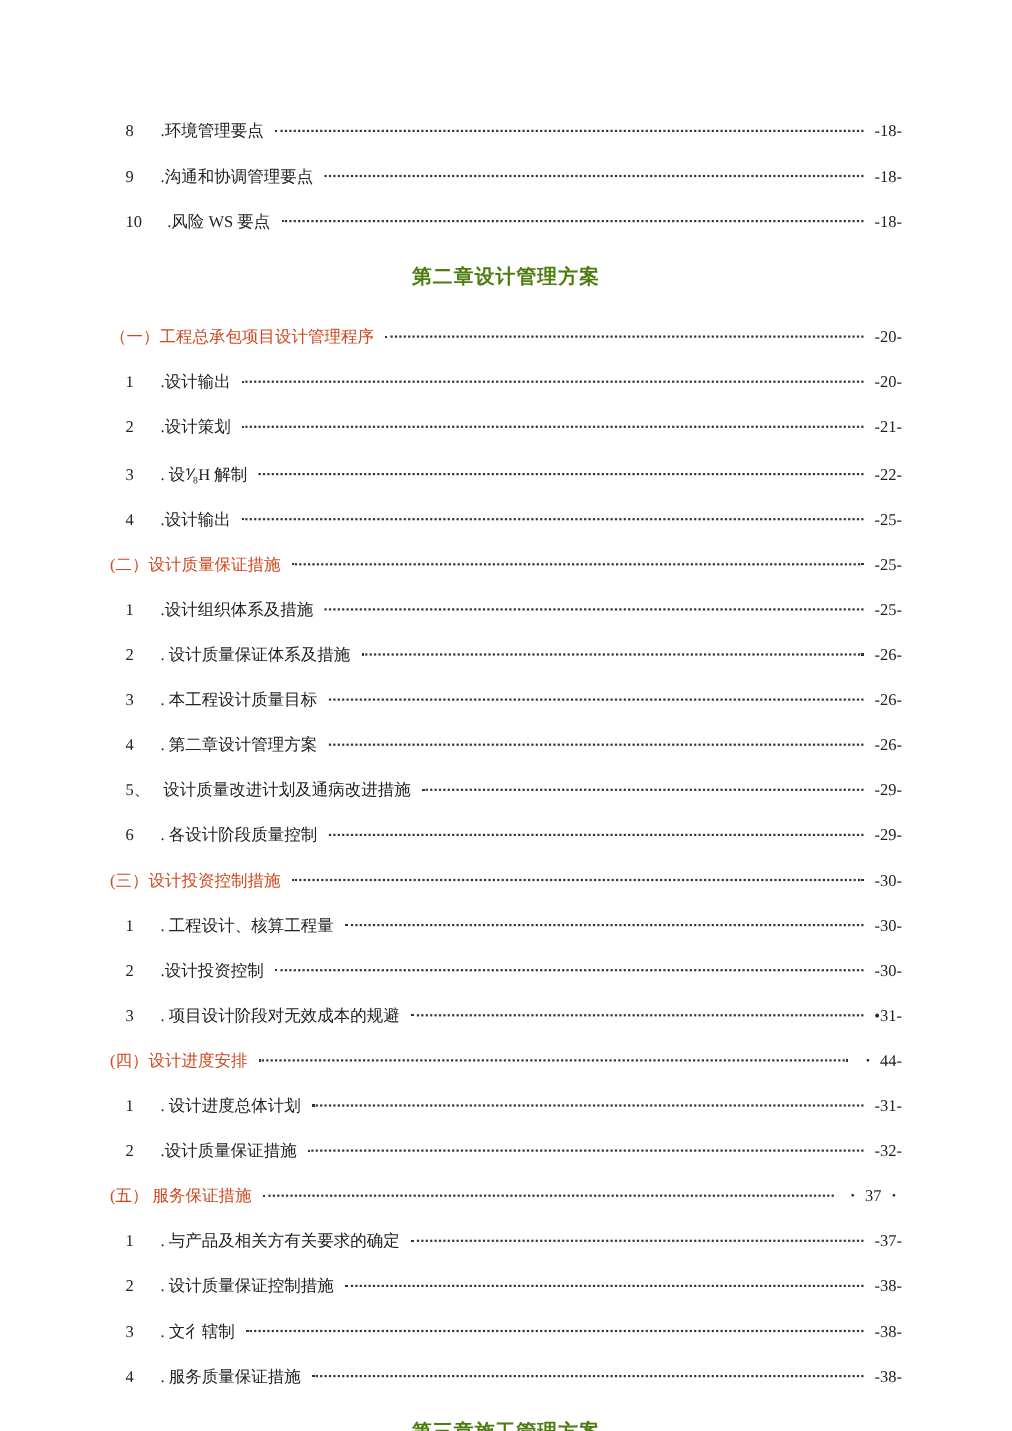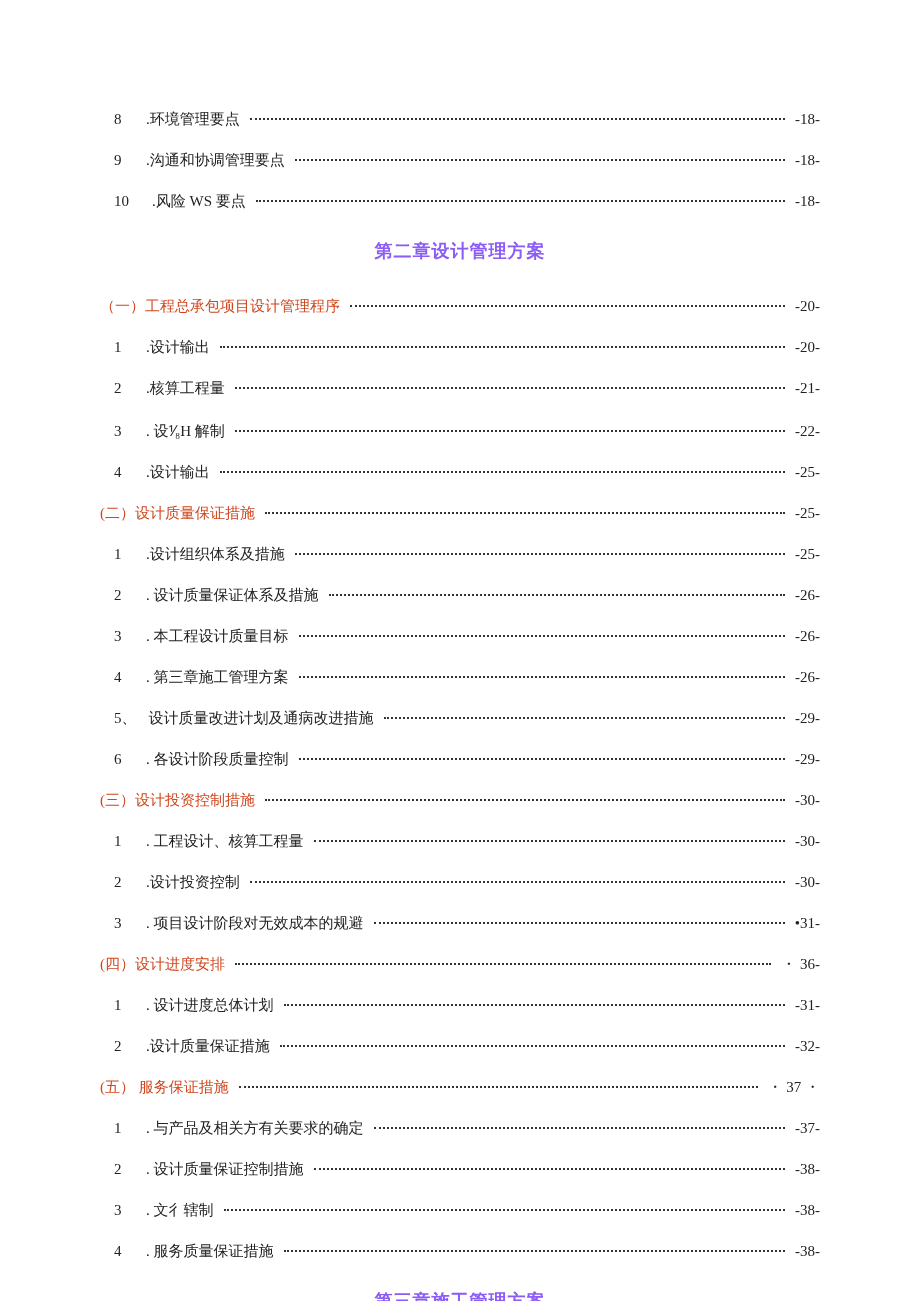--- a/index.html
+++ b/index.html
@@ -49,21 +49,21 @@
   .level1 .toc-label { color: #d0471e; text-align: center; }
   .level1 .toc-page { color: #222; }
   .level2 {
     padding-left: 14px;
     color: #222;
   }
   .chapter-title {
     text-align: center;
     font-size: 18px;
     font-weight: bold;
-    color: #8b5cf6;
+    color: #4d7c0f;
     margin: 28px 0 34px 0;
     font-family: "SimHei", "黑体", sans-serif;
     letter-spacing: 1px;
   }
 </style>
 </head>
 <body>
 
 <div class="page">
 
@@ -95,21 +95,21 @@
         <span class="toc-page">-20-</span>
       </div>
       <div class="toc-line level2">
         <span class="toc-num">1</span>
         <span class="toc-label">.设计输出</span>
         <span class="leader"></span>
         <span class="toc-page">-20-</span>
       </div>
       <div class="toc-line level2">
         <span class="toc-num">2</span>
-        <span class="toc-label">.核算工程量</span>
+        <span class="toc-label">.设计策划</span>
         <span class="leader"></span>
         <span class="toc-page">-21-</span>
       </div>
       <div class="toc-line level2">
         <span class="toc-num">3</span>
         <span class="toc-label">. 设⅟₈H 解制</span>
         <span class="leader"></span>
         <span class="toc-page">-22-</span>
       </div>
       <div class="toc-line level2">
@@ -136,21 +136,21 @@
         <span class="toc-page">-26-</span>
       </div>
       <div class="toc-line level2">
         <span class="toc-num">3</span>
         <span class="toc-label">. 本工程设计质量目标</span>
         <span class="leader"></span>
         <span class="toc-page">-26-</span>
       </div>
       <div class="toc-line level2">
         <span class="toc-num">4</span>
-        <span class="toc-label">. 第三章施工管理方案</span>
+        <span class="toc-label">. 第二章设计管理方案</span>
         <span class="leader"></span>
         <span class="toc-page">-26-</span>
       </div>
       <div class="toc-line level2">
         <span class="toc-num">5、</span>
         <span class="toc-label">设计质量改进计划及通病改进措施</span>
         <span class="leader"></span>
         <span class="toc-page">-29-</span>
       </div>
       <div class="toc-line level2">
@@ -178,21 +178,21 @@
       </div>
       <div class="toc-line level2">
         <span class="toc-num">3</span>
         <span class="toc-label">. 项目设计阶段对无效成本的规避</span>
         <span class="leader"></span>
         <span class="toc-page">•31-</span>
       </div>
       <div class="toc-line level1">
         <span class="toc-label">(四）设计进度安排</span>
         <span class="leader"></span>
-        <span class="toc-page">・ 36-</span>
+        <span class="toc-page">・ 44-</span>
       </div>
       <div class="toc-line level2">
         <span class="toc-num">1</span>
         <span class="toc-label">. 设计进度总体计划</span>
         <span class="leader"></span>
         <span class="toc-page">-31-</span>
       </div>
       <div class="toc-line level2">
         <span class="toc-num">2</span>
         <span class="toc-label">.设计质量保证措施</span>

